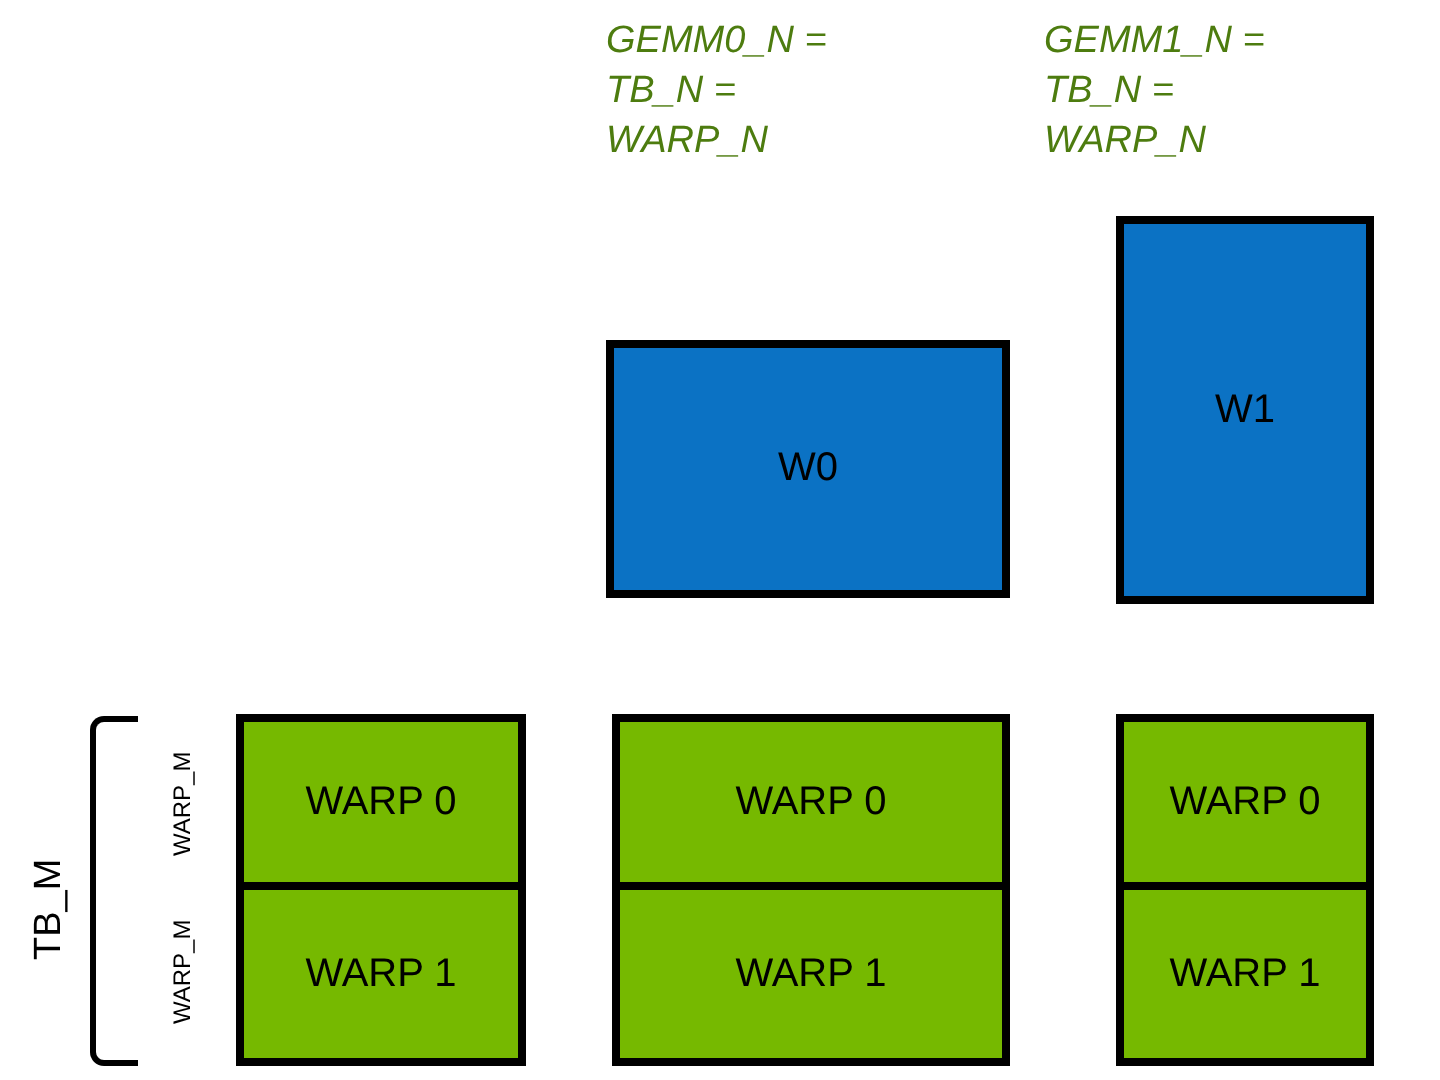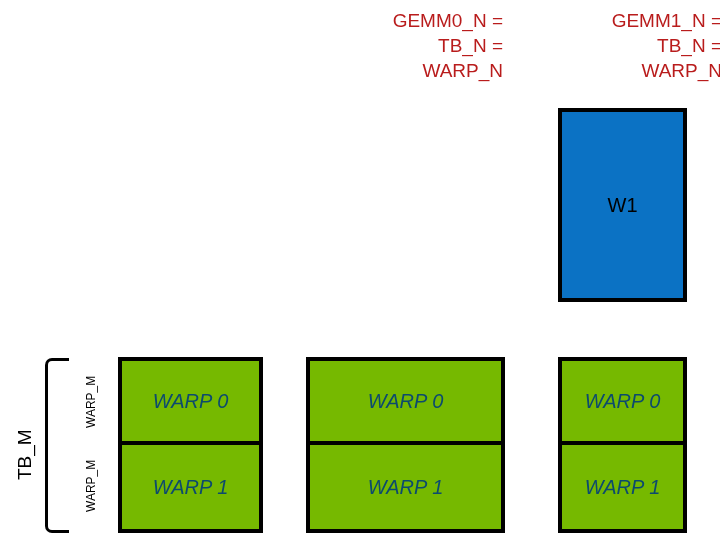--- a/index.html
+++ b/index.html
@@ -11,26 +11,27 @@
     position: relative;
     width: 720px;
     height: 540px;
     background: #ffffff;
     overflow: hidden;
     font-family: "Liberation Sans", sans-serif;
     color: #000000;
   }
   .hdr {
     position: absolute;
-    text-align: right;
+    text-align: left;
     font-size: 19px;
     line-height: 25px;
-    color: #b91c1c;
+    color: #4d7c0f;
     white-space: pre-line;
     letter-spacing: 0px;
+    font-style: italic;
   }
   .box {
     position: absolute;
     box-sizing: border-box;
     border: 4px solid #000000;
     display: flex;
     align-items: center;
     justify-content: center;
     color: #000000;
     font-size: 20px;
@@ -42,24 +43,23 @@
     border: 4px solid #000000;
     background: #76B900;
     display: flex;
     flex-direction: column;
   }
   .warpcell {
     flex: 1 1 50%;
     display: flex;
     align-items: center;
     justify-content: center;
-    color: #0c4a6e;
+    color: #000000;
     font-size: 20px;
     box-sizing: border-box;
-    font-style: italic;
   }
   .warpcell.top { border-bottom: 4px solid #000000; }
   .bracket {
     position: absolute;
     box-sizing: border-box;
     border-left: 3px solid #000000;
     border-top: 3px solid #000000;
     border-bottom: 3px solid #000000;
     border-right: none;
     border-radius: 7px 0 0 7px;
@@ -87,20 +87,23 @@
 <div id="canvas">
 
   <div class="hdr" style="left:303px; top:8px; width:200px;">GEMM0_N =
 TB_N =
 WARP_N</div>
 
   <div class="hdr" style="left:522px; top:8px; width:200px;">GEMM1_N =
 TB_N =
 WARP_N</div>
 
+  <div class="box blue" style="left:303px; top:170px; width:202px; height:129px;">
+    <span>W0</span>
+  </div>
 
   <div class="box blue" style="left:558px; top:108px; width:129px; height:194px;">
     <span>W1</span>
   </div>
 
   <div class="bracket" style="left:45px; top:358px; width:24px; height:175px;"></div>
 
   <div class="vlabel" style="left:14px; top:480px;">TB_M</div>
 
   <div class="vlabel-sm" style="left:84px; top:428px;">WARP_M</div>

